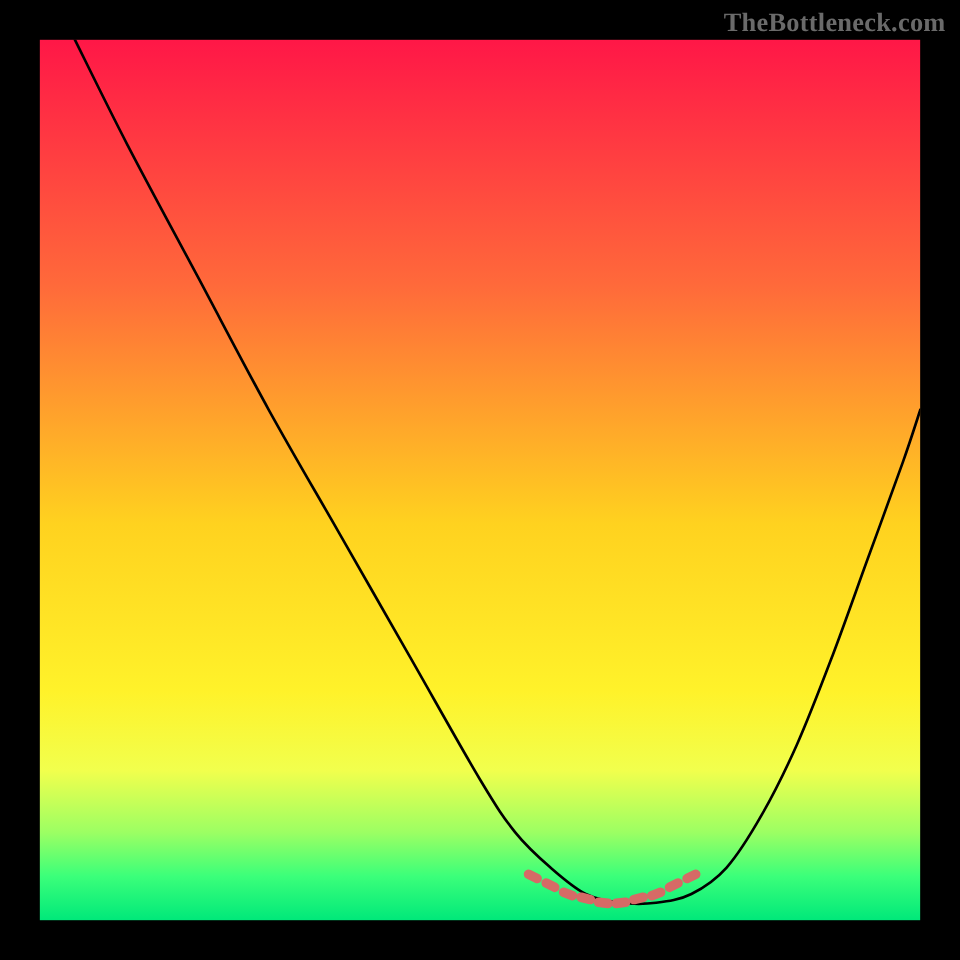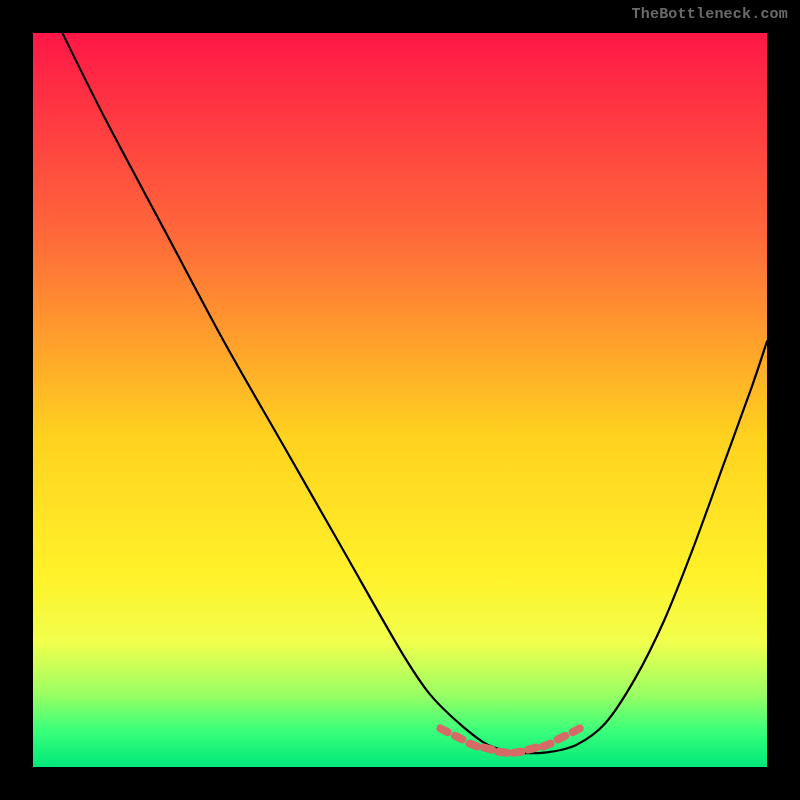--- a/index.html
+++ b/index.html
@@ -20,22 +20,22 @@
     position: absolute;
     left: 33px;
     top: 33px;
     width: 734px;
     height: 734px;
   }
   .watermark {
     position: absolute;
     top: 6px;
     right: 12px;
-    font-family: Liberation Mono, monospace;
-    font-size: 15px;
+    font-family: Liberation Serif, serif;
+    font-size: 22px;
     font-weight: bold;
     color: #6a6a6a;
     letter-spacing: 0.2px;
   }
   svg { display: block; }
 </style>
 </head>
 <body>
 
 <div class="frame">

